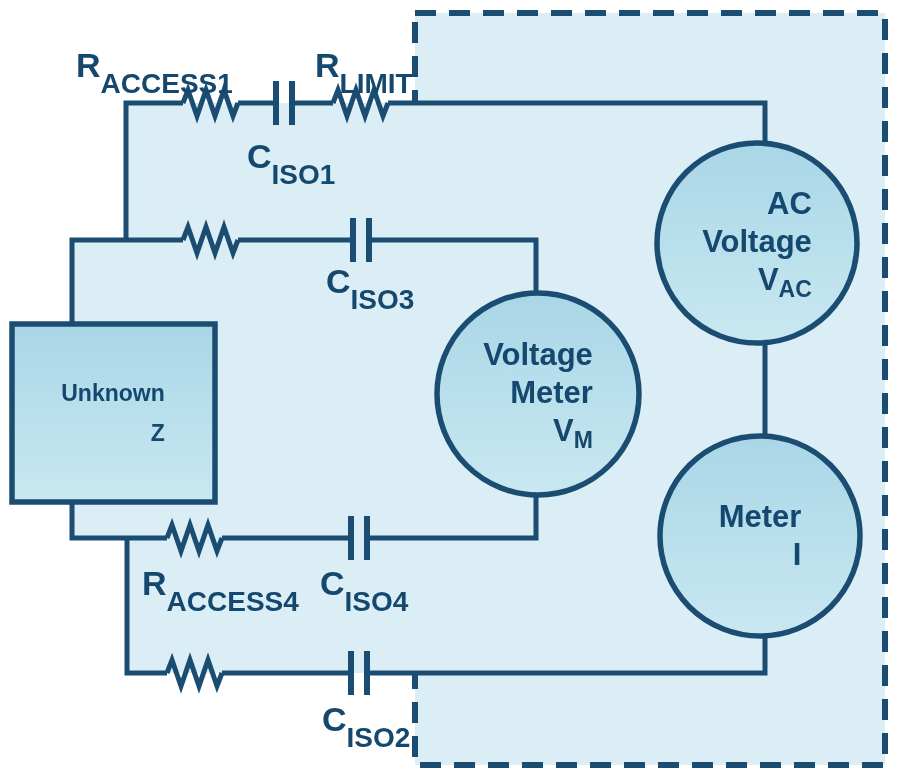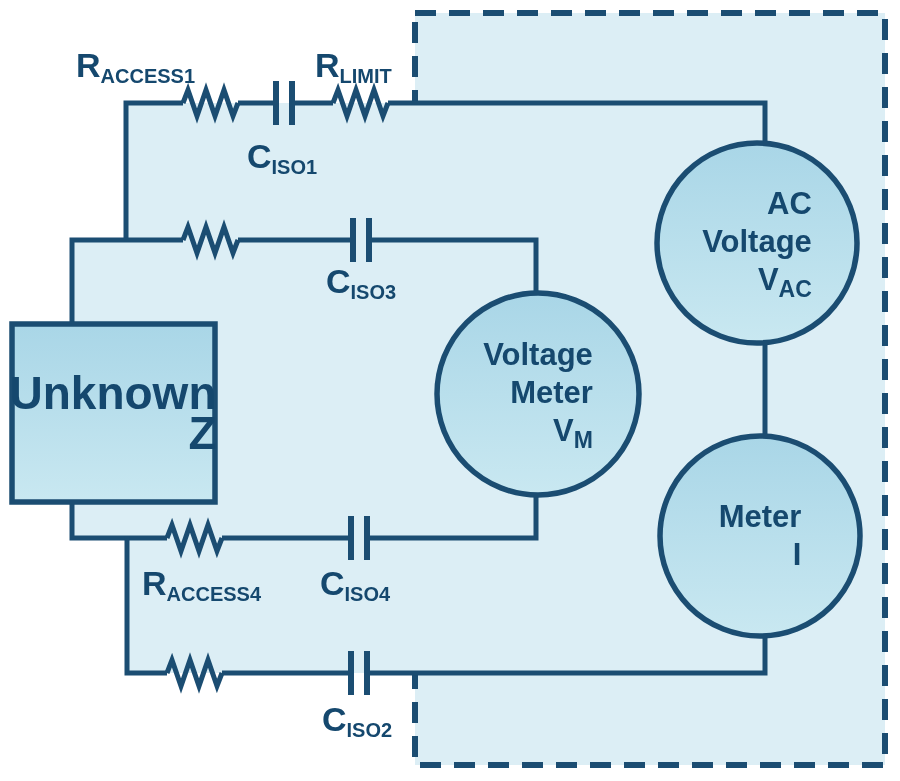--- a/index.html
+++ b/index.html
@@ -19,30 +19,30 @@
   .wire{fill:none;stroke:var(--line,#1b4d72);stroke-width:5;}
   .capbar{stroke:var(--line,#1b4d72);stroke-width:6;}
   .node{stroke:var(--line,#1b4d72);stroke-width:5.5;fill:url(#gradNode);}
   .region{fill:var(--region-fill,#dceef5);}
   .dashbox{fill:var(--region-fill,#dceef5);stroke:var(--line,#1b4d72);stroke-width:6;stroke-dasharray:21 13;}
   
   .lbl{
     position:absolute;font-weight:bold;color:var(--text,#15486e);
     font-size:34px;line-height:1;white-space:nowrap;
   }
-  .lbl .sub{font-size:20px;position:relative;top:6px;}
+  .lbl .sub{font-size:28px;position:relative;top:16px;}
   .lbl.chip{font-size:37px;}
   
   .node-label{
     position:absolute;transform:translate(-50%,-50%);
     text-align:right;font-weight:bold;color:var(--text,#15486e);
     font-size:31px;line-height:38px;white-space:nowrap;
   }
   .node-label .sub{font-size:23px;position:relative;top:7px;}
-  .node-label.big{font-size:46px;line-height:40px;}
+  .node-label.big{font-size:23px;line-height:40px;}
 </style>
 </head>
 <body>
 
 <div class="stage">
 
   <svg width="900" height="781" viewBox="0 0 900 781">
     <defs>
       <linearGradient id="gradNode" x1="0" y1="0" x2="0" y2="1">
         <stop id="gstop1" offset="0" stop-color="#a9d6e7"></stop>

